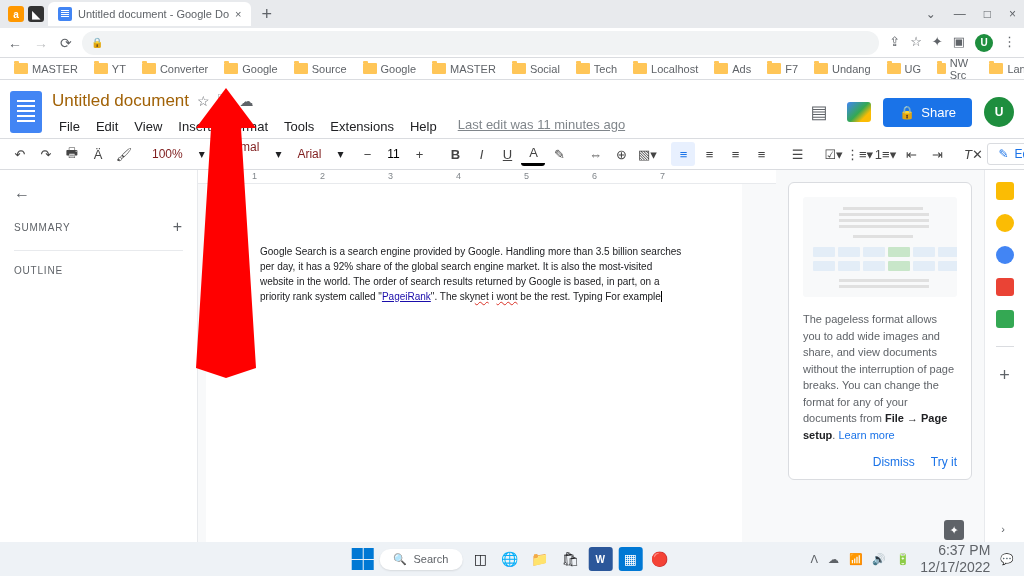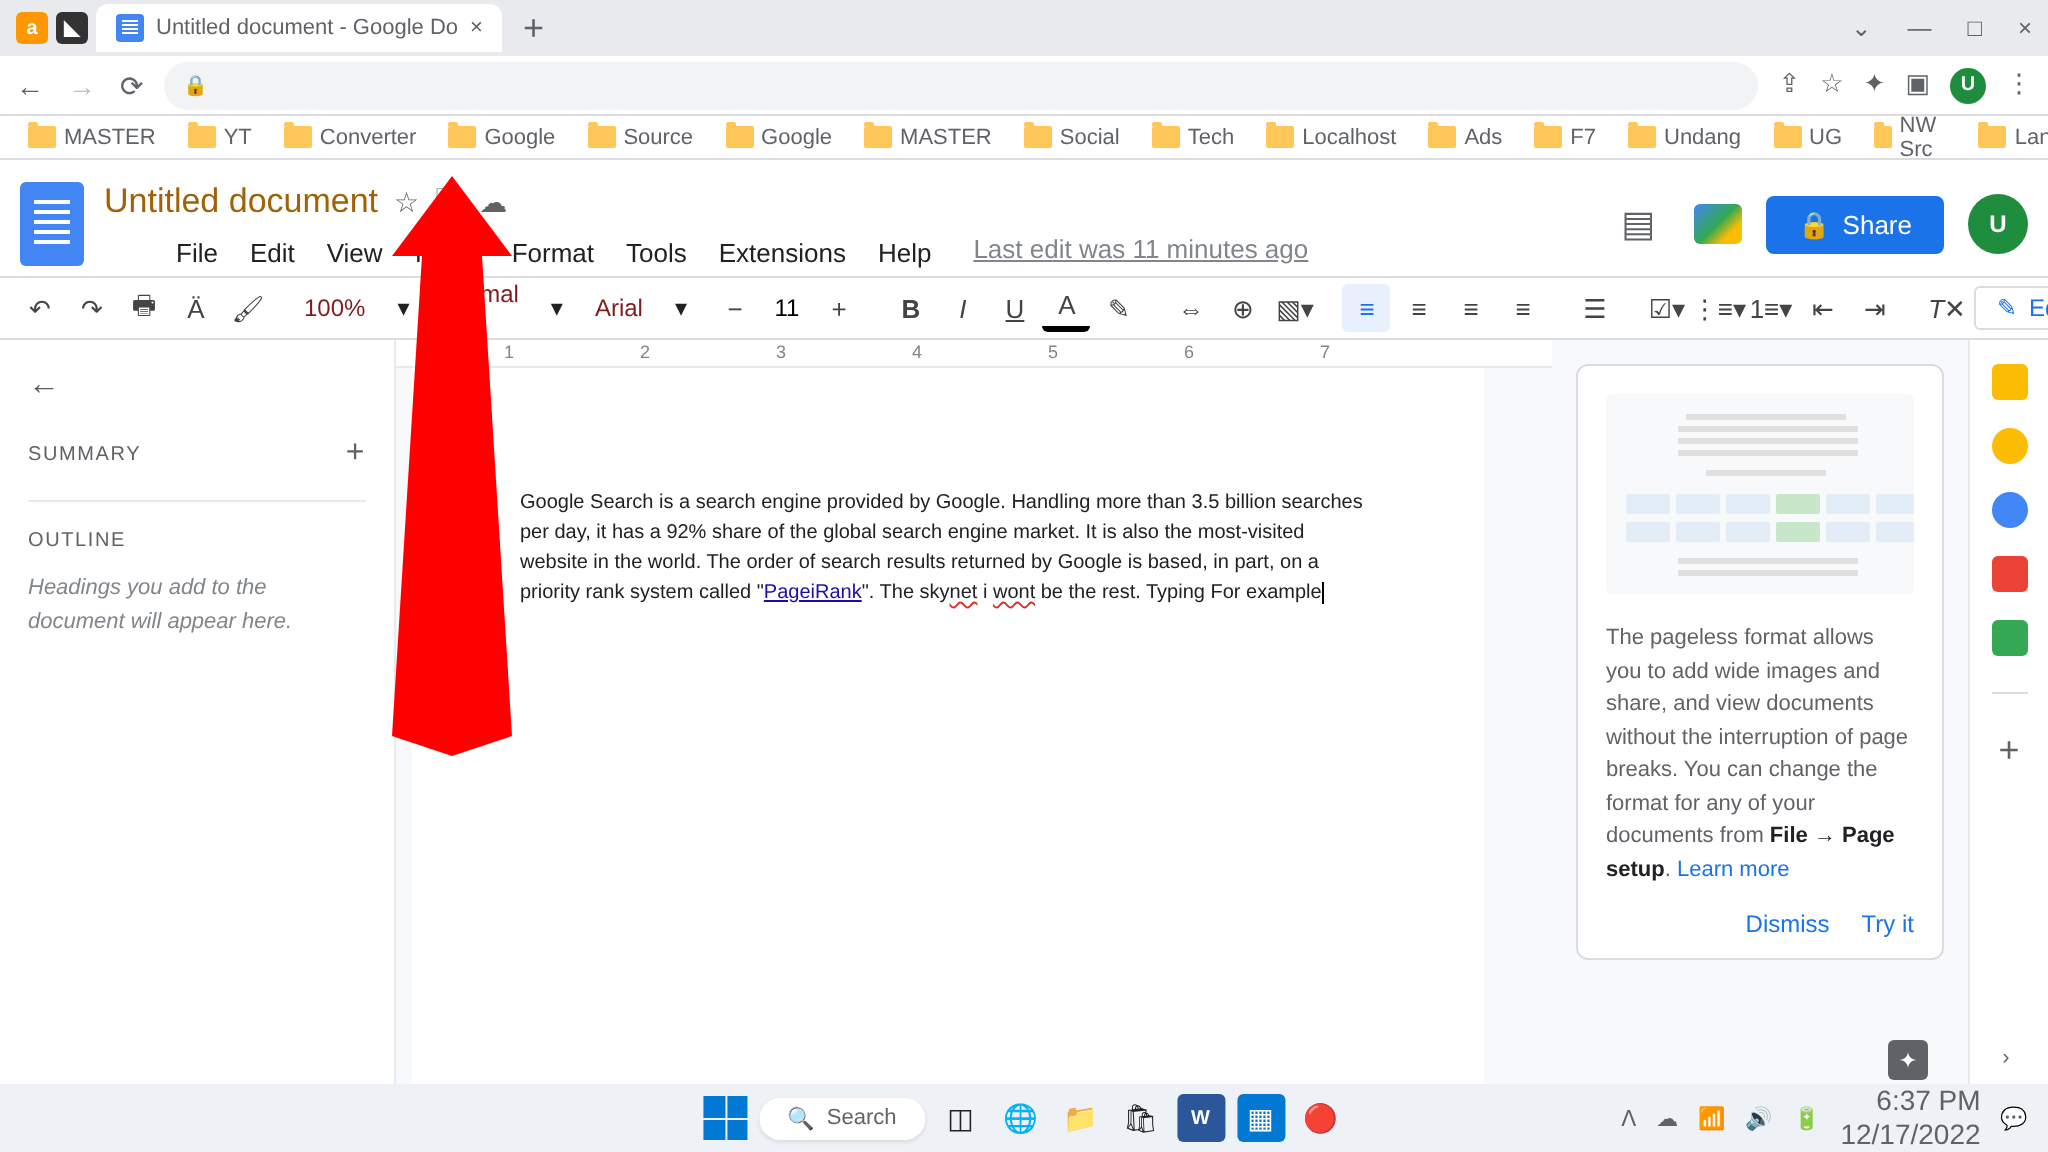--- a/index.html
+++ b/index.html
@@ -22,21 +22,21 @@
 .bm-item { display:flex; align-items:center; gap:4px; padding:0 6px; color:#5f6368; cursor:pointer; }
 .bm-folder { width:14px; height:11px; background:#ffc658; border-radius:1px; position:relative; }
 .bm-folder::before { content:''; position:absolute; top:-2px; left:0; width:5px; height:2px; background:#ffc658; border-radius:1px 1px 0 0; }
 .docs-header { height:58px; display:flex; align-items:center; padding:6px 10px 0; }
 .docs-logo { width:32px; height:42px; background:#4285f4; border-radius:3px; position:relative; margin-right:10px; }
 .docs-logo::after { content:''; position:absolute; background:#fff; left:7px; right:7px; top:9px; height:2px; box-shadow:0 5px #fff,0 10px #fff,0 15px #fff,0 20px #fff; }
 .title-area { flex:1; }
 .doc-title-row { display:flex; align-items:center; gap:8px; }
 .doc-title { font-size:17px; color:#a16207; }
 .star-icon,.folder-icon,.cloud-icon { color:#5f6368; font-size:14px; }
-.menu-row { display:flex; gap:2px; margin-top:4px;margin-left:29px; }
+.menu-row { display:flex; gap:2px; margin-top:4px; }
 .menu-item { padding:2px 7px; font-size:13px; color:#202124; cursor:pointer; border-radius:3px; }
 .last-edit { color:#80868b; font-size:13px; margin-left:12px; text-decoration:underline; }
 .header-right { display:flex; align-items:center; gap:12px; }
 .hdr-icon { width:32px; height:32px; display:flex; align-items:center; justify-content:center; color:#5f6368; font-size:18px; cursor:pointer; border-radius:50%; }
 .meet-icon { width:24px; height:20px; background:linear-gradient(135deg,#4285f4 0%,#34a853 50%,#fbbc04 75%); border-radius:3px; position:relative; }
 .share-btn { background:#1a73e8; color:#fff; border:none; border-radius:4px; padding:7px 16px; font-size:13px; display:flex; align-items:center; gap:6px; cursor:pointer; }
 .avatar-big { width:30px; height:30px; border-radius:50%; background:#1e8e3e; color:#fff; display:flex; align-items:center; justify-content:center; font-weight:bold; }
 .toolbar { height:32px; border-top:1px solid #dadce0; border-bottom:1px solid #dadce0; display:flex; align-items:center; padding:0 8px; gap:2px; }
 .tb-btn { min-width:24px; height:24px; display:flex; align-items:center; justify-content:center; color:#444; font-size:13px; cursor:pointer; border-radius:3px; padding:0 3px; }
 .tb-sep { width:1px; height:18px; background:#dadce0; margin:0 4px; }
@@ -278,21 +278,20 @@
 </div>
 
 <div class="main-area">
   <div class="left-outline">
     <span class="back-arrow">←</span>
     <div class="summary-hdr">
       <span>SUMMARY</span>
       <span class="plus-btn">+</span>
     </div>
     <div class="outline-hdr">OUTLINE</div>
-    <div class="outline-hint">Headings you add to the document will appear here.</div>
   </div>
 
   <div class="doc-area">
     <div class="ruler" id="ruler">
         <span class="ruler-num" style="left: 54px;">1</span>
         <span class="ruler-num" style="left: 122px;">2</span>
         <span class="ruler-num" style="left: 190px;">3</span>
         <span class="ruler-num" style="left: 258px;">4</span>
         <span class="ruler-num" style="left: 326px;">5</span>
         <span class="ruler-num" style="left: 394px;">6</span>

